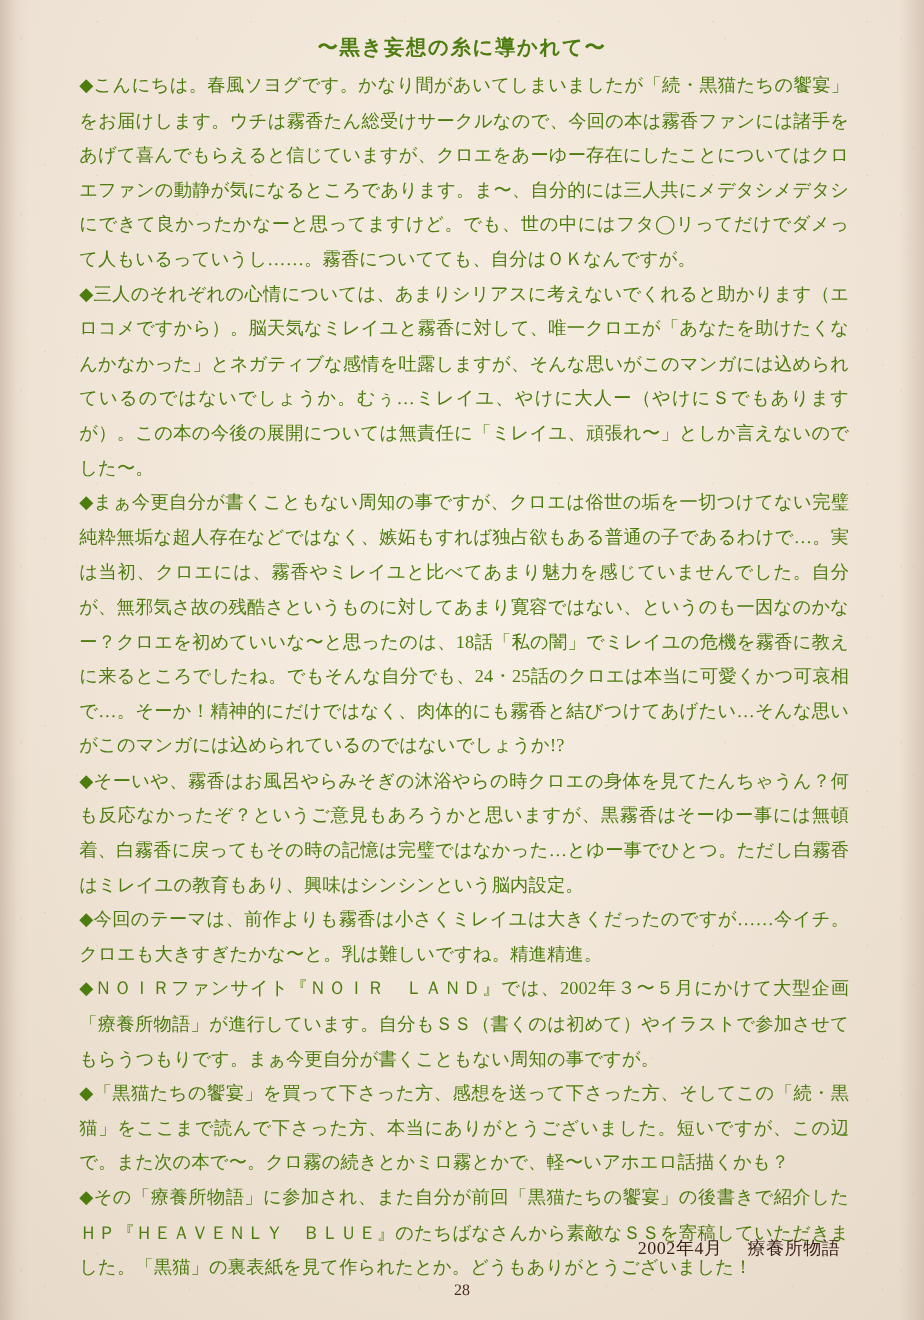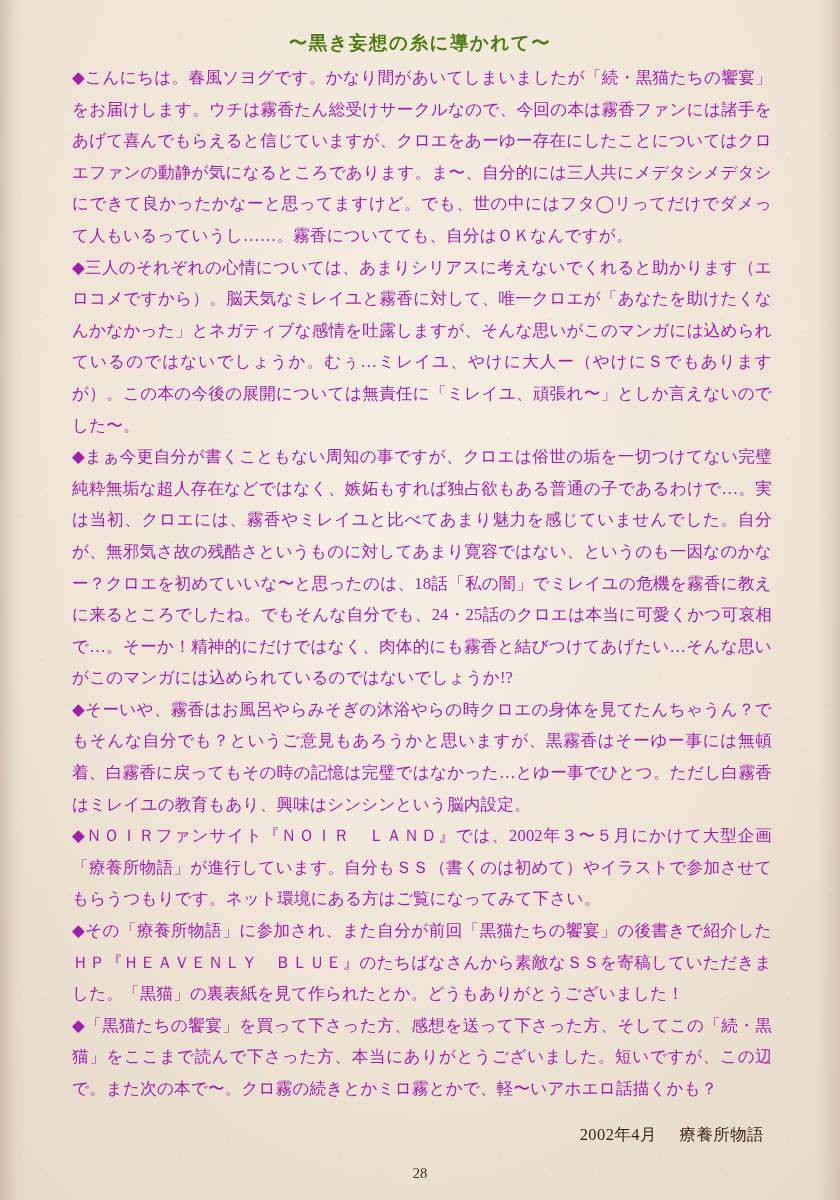--- a/index.html
+++ b/index.html
@@ -52,21 +52,21 @@
   .body-text {
     position: absolute;
     top: 62px;
     left: 72px;
     width: 700px;
     font-size: 16.6px;
     line-height: 31.6px;
     text-align: justify;
     text-justify: inter-character;
     letter-spacing: 0.15px;
-    color: #a21caf;
+    color: #4d7c0f;
   }
   .para {
     margin: 0;
     text-indent: 0;
   }
   .para + .para {
     margin-top: 0;
   }
   .sig {
     position: absolute;
@@ -109,24 +109,25 @@
 <div class="edge-right"></div>
 
 <div class="page">
 
   <div class="doc-title">〜黒き妄想の糸に導かれて〜</div>
 
   <div class="body-text">
     <p class="para">◆こんにちは。春風ソヨグです。かなり間があいてしまいましたが「続・黒猫たちの饗宴」をお届けします。ウチは霧香たん総受けサークルなので、今回の本は霧香ファンには諸手をあげて喜んでもらえると信じていますが、クロエをあーゆー存在にしたことについてはクロエファンの動静が気になるところであります。ま〜、自分的には三人共にメデタシメデタシにできて良かったかなーと思ってますけど。でも、世の中にはフタ◯リってだけでダメって人もいるっていうし……。霧香についてても、自分はＯＫなんですが。</p>
     <p class="para">◆三人のそれぞれの心情については、あまりシリアスに考えないでくれると助かります（エロコメですから）。脳天気なミレイユと霧香に対して、唯一クロエが「あなたを助けたくなんかなかった」とネガティブな感情を吐露しますが、そんな思いがこのマンガには込められているのではないでしょうか。むぅ…ミレイユ、やけに大人ー（やけにＳでもありますが）。この本の今後の展開については無責任に「ミレイユ、頑張れ〜」としか言えないのでした〜。</p>
     <p class="para">◆まぁ今更自分が書くこともない周知の事ですが、クロエは俗世の垢を一切つけてない完璧純粋無垢な超人存在などではなく、嫉妬もすれば独占欲もある普通の子であるわけで…。実は当初、クロエには、霧香やミレイユと比べてあまり魅力を感じていませんでした。自分が、無邪気さ故の残酷さというものに対してあまり寛容ではない、というのも一因なのかなー？クロエを初めていいな〜と思ったのは、18話「私の闇」でミレイユの危機を霧香に教えに来るところでしたね。でもそんな自分でも、24・25話のクロエは本当に可愛くかつ可哀相で…。そーか！精神的にだけではなく、肉体的にも霧香と結びつけてあげたい…そんな思いがこのマンガには込められているのではないでしょうか!?</p>
-    <p class="para">◆そーいや、霧香はお風呂やらみそぎの沐浴やらの時クロエの身体を見てたんちゃうん？でもそんな自分でも？というご意見もあろうかと思いますが、黒霧香はそーゆー事には無頓着、白霧香に戻ってもその時の記憶は完璧ではなかった…とゆー事でひとつ。ただし白霧香はミレイユの教育もあり、興味はシンシンという脳内設定。</p>
-    <p class="para">◆ＮＯＩＲファンサイト『ＮＯＩＲ　ＬＡＮＤ』では、2002年３〜５月にかけて大型企画「療養所物語」が進行しています。自分もＳＳ（書くのは初めて）やイラストで参加させてもらうつもりです。ネット環境にある方はご覧になってみて下さい。</p>
+    <p class="para">◆そーいや、霧香はお風呂やらみそぎの沐浴やらの時クロエの身体を見てたんちゃうん？何も反応なかったぞ？というご意見もあろうかと思いますが、黒霧香はそーゆー事には無頓着、白霧香に戻ってもその時の記憶は完璧ではなかった…とゆー事でひとつ。ただし白霧香はミレイユの教育もあり、興味はシンシンという脳内設定。</p>
+    <p class="para">◆今回のテーマは、前作よりも霧香は小さくミレイユは大きくだったのですが……今イチ。クロエも大きすぎたかな〜と。乳は難しいですね。精進精進。</p>
+    <p class="para">◆ＮＯＩＲファンサイト『ＮＯＩＲ　ＬＡＮＤ』では、2002年３〜５月にかけて大型企画「療養所物語」が進行しています。自分もＳＳ（書くのは初めて）やイラストで参加させてもらうつもりです。まぁ今更自分が書くこともない周知の事ですが。</p>
+    <p class="para">◆「黒猫たちの饗宴」を買って下さった方、感想を送って下さった方、そしてこの「続・黒猫」をここまで読んで下さった方、本当にありがとうございました。短いですが、この辺で。また次の本で〜。クロ霧の続きとかミロ霧とかで、軽〜いアホエロ話描くかも？</p>
     <p class="para">◆その「療養所物語」に参加され、また自分が前回「黒猫たちの饗宴」の後書きで紹介したＨＰ『ＨＥＡＶＥＮＬＹ　ＢＬＵＥ』のたちばなさんから素敵なＳＳを寄稿していただきました。「黒猫」の裏表紙を見て作られたとか。どうもありがとうございました！</p>
-    <p class="para">◆「黒猫たちの饗宴」を買って下さった方、感想を送って下さった方、そしてこの「続・黒猫」をここまで読んで下さった方、本当にありがとうございました。短いですが、この辺で。また次の本で〜。クロ霧の続きとかミロ霧とかで、軽〜いアホエロ話描くかも？</p>
   </div>
 
   <div class="sig">
     <span class="sig-date">2002年4月</span>
     <span>療養所物語</span>
   </div>
 
   <div class="folio">28</div>
 
 </div>

